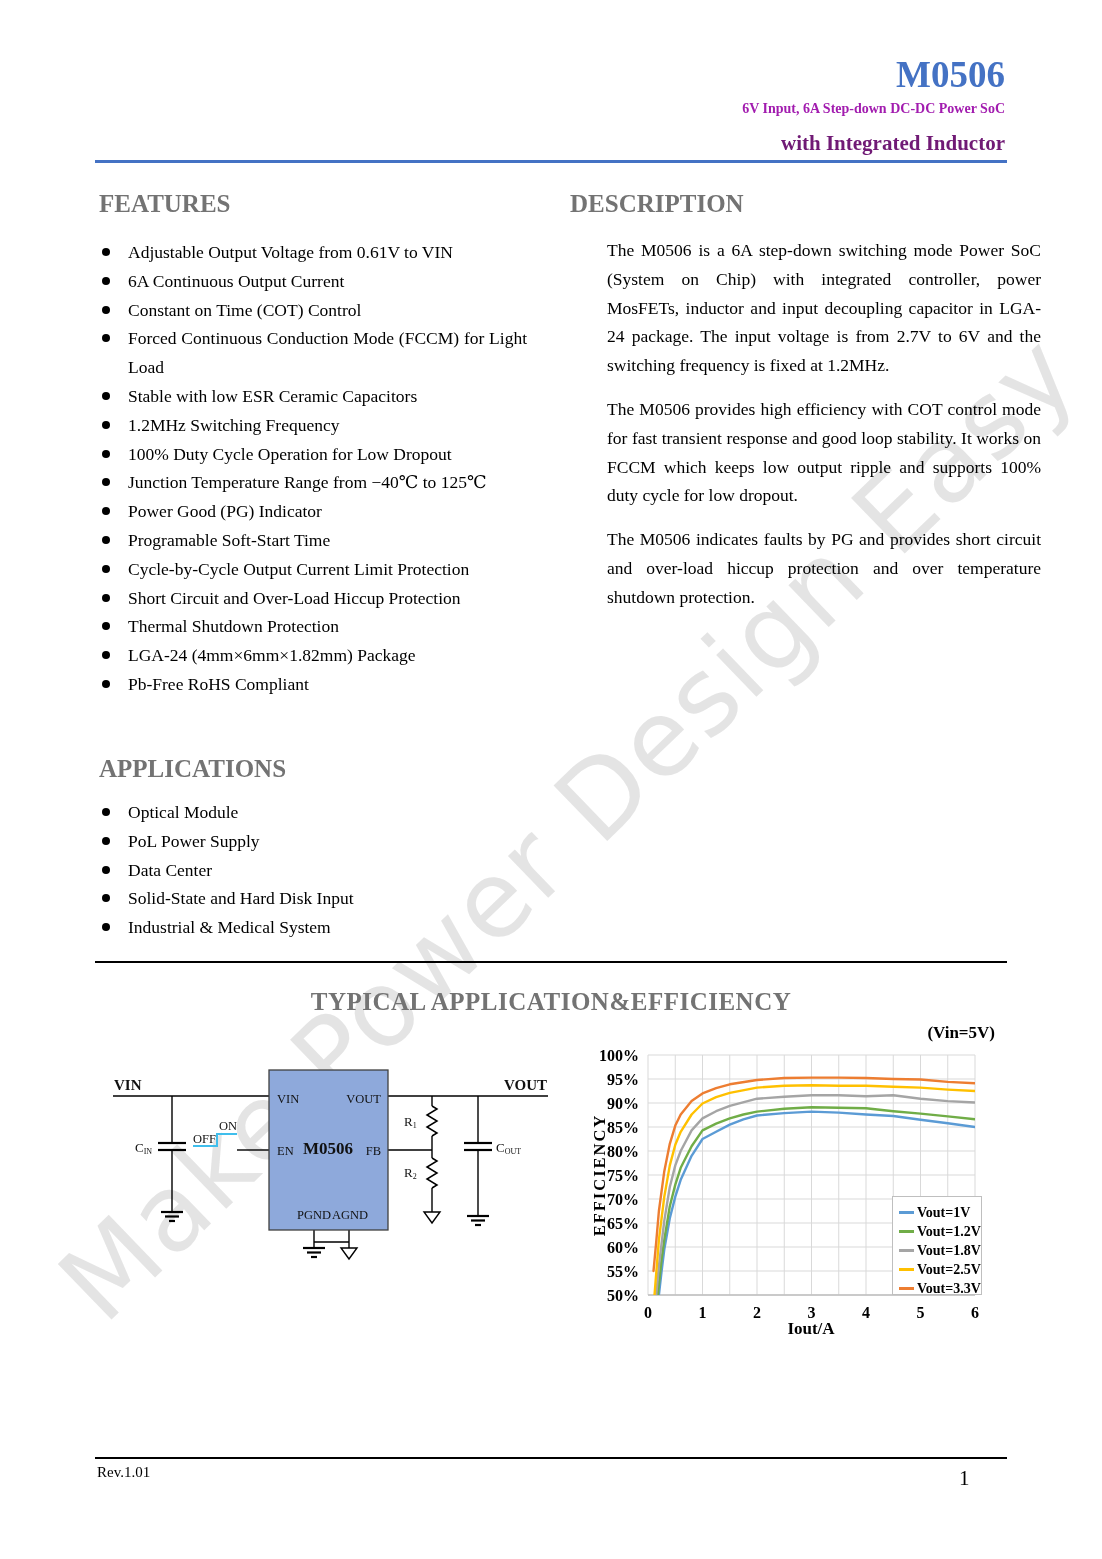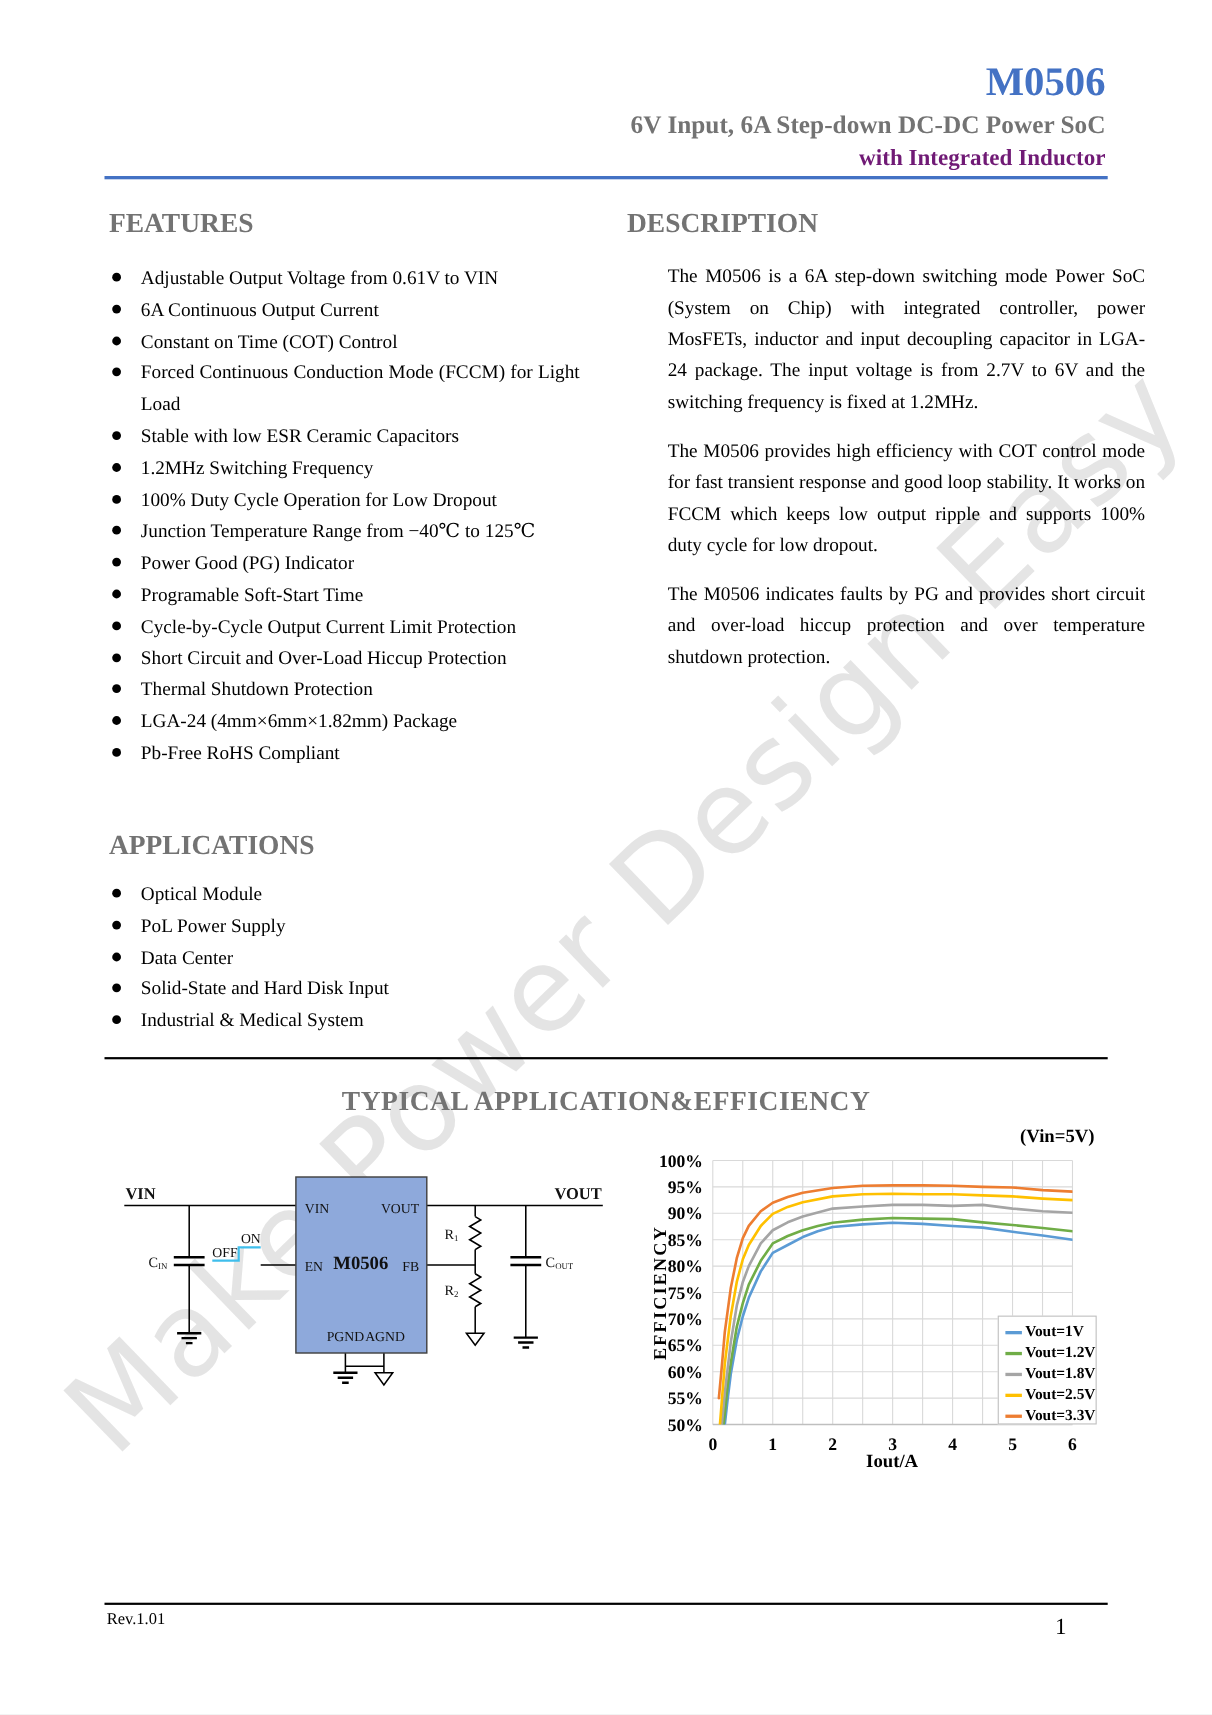--- a/index.html
+++ b/index.html
@@ -13,21 +13,21 @@
   
   .watermark{
     position:absolute; left:568px; top:828px;
     transform:translate(-50%,-50%) rotate(-44deg);
     font-family:"DejaVu Sans",sans-serif; font-size:106px; letter-spacing:2px;
     color:#cfcfcf; opacity:.55; white-space:nowrap;
   }
 
   
   .pn{position:absolute; top:53px; right:97px; font-size:37px; font-weight:bold; color:#4472C4;}
-  .sub1{position:absolute; top:101px; right:97px; font-size:23px; font-weight:bold; color:#737373;}
+  .sub1{position:absolute; top:101px; right:97px; font-size:14px; font-weight:bold; color:#a21caf;}
   .sub2{position:absolute; top:131px; right:97px; font-size:21px; font-weight:bold; color:#701a75;}
   .hrule{position:absolute; top:160px; left:95px; width:912px; height:3px; background:#4472C4;}
 
   .h-blue{position:absolute; font-size:25px; font-weight:bold; color:#737373; margin:0;}
   .h-feat{left:99px; top:190px;}
   .h-desc{left:570px; top:190px;}
   .h-apps{left:99px; top:755px;}
   .h-typ{left:95px; top:988px; width:912px; text-align:center; letter-spacing:0.5px;}
 
   .list{position:absolute; margin:0; padding:0; list-style:none; font-size:17.5px; line-height:28.8px;}
@@ -52,21 +52,21 @@
   .c-sub{font-size:8px;}
   .c-onoff{font-size:12.5px;}
 
   
   .chart{position:absolute; left:588px; top:1042px; width:420px; height:305px;}
   .chart svg{position:absolute; left:0; top:0;}
   .chart text.tick{font-family:"Liberation Serif","DejaVu Serif",serif; font-weight:bold; font-size:16px; fill:#000;}
   .ylab{position:absolute; left:12px; top:133px; transform:translate(-50%,-50%) rotate(-90deg);
         font-size:16.5px; font-weight:bold; letter-spacing:2px; white-space:nowrap;}
   .xlab{position:absolute; left:223px; top:277px; transform:translateX(-50%); font-size:17px; font-weight:bold;}
-  .legend{position:absolute; left:319px; top:154px; width:90px; height:99px; background:#fff;
+  .legend{position:absolute; left:304px; top:154px; width:90px; height:99px; background:#fff;
           border:1px solid #BFBFBF; padding:4px 0 0 6px;}
   .lrow{height:19px; line-height:19px; white-space:nowrap;}
   .swatch{display:inline-block; width:15px; height:3px; vertical-align:middle; margin-right:3px; background:#999;}
   .ltext{font-size:14px; font-weight:bold; vertical-align:middle;}
 
   
   .frule{position:absolute; top:1457px; left:95px; width:912px; height:2px; background:#000;}
   .rev{position:absolute; top:1464px; left:97px; font-size:15px;}
   .pageno{position:absolute; top:1466px; left:959px; font-size:21px;}
 </style>

